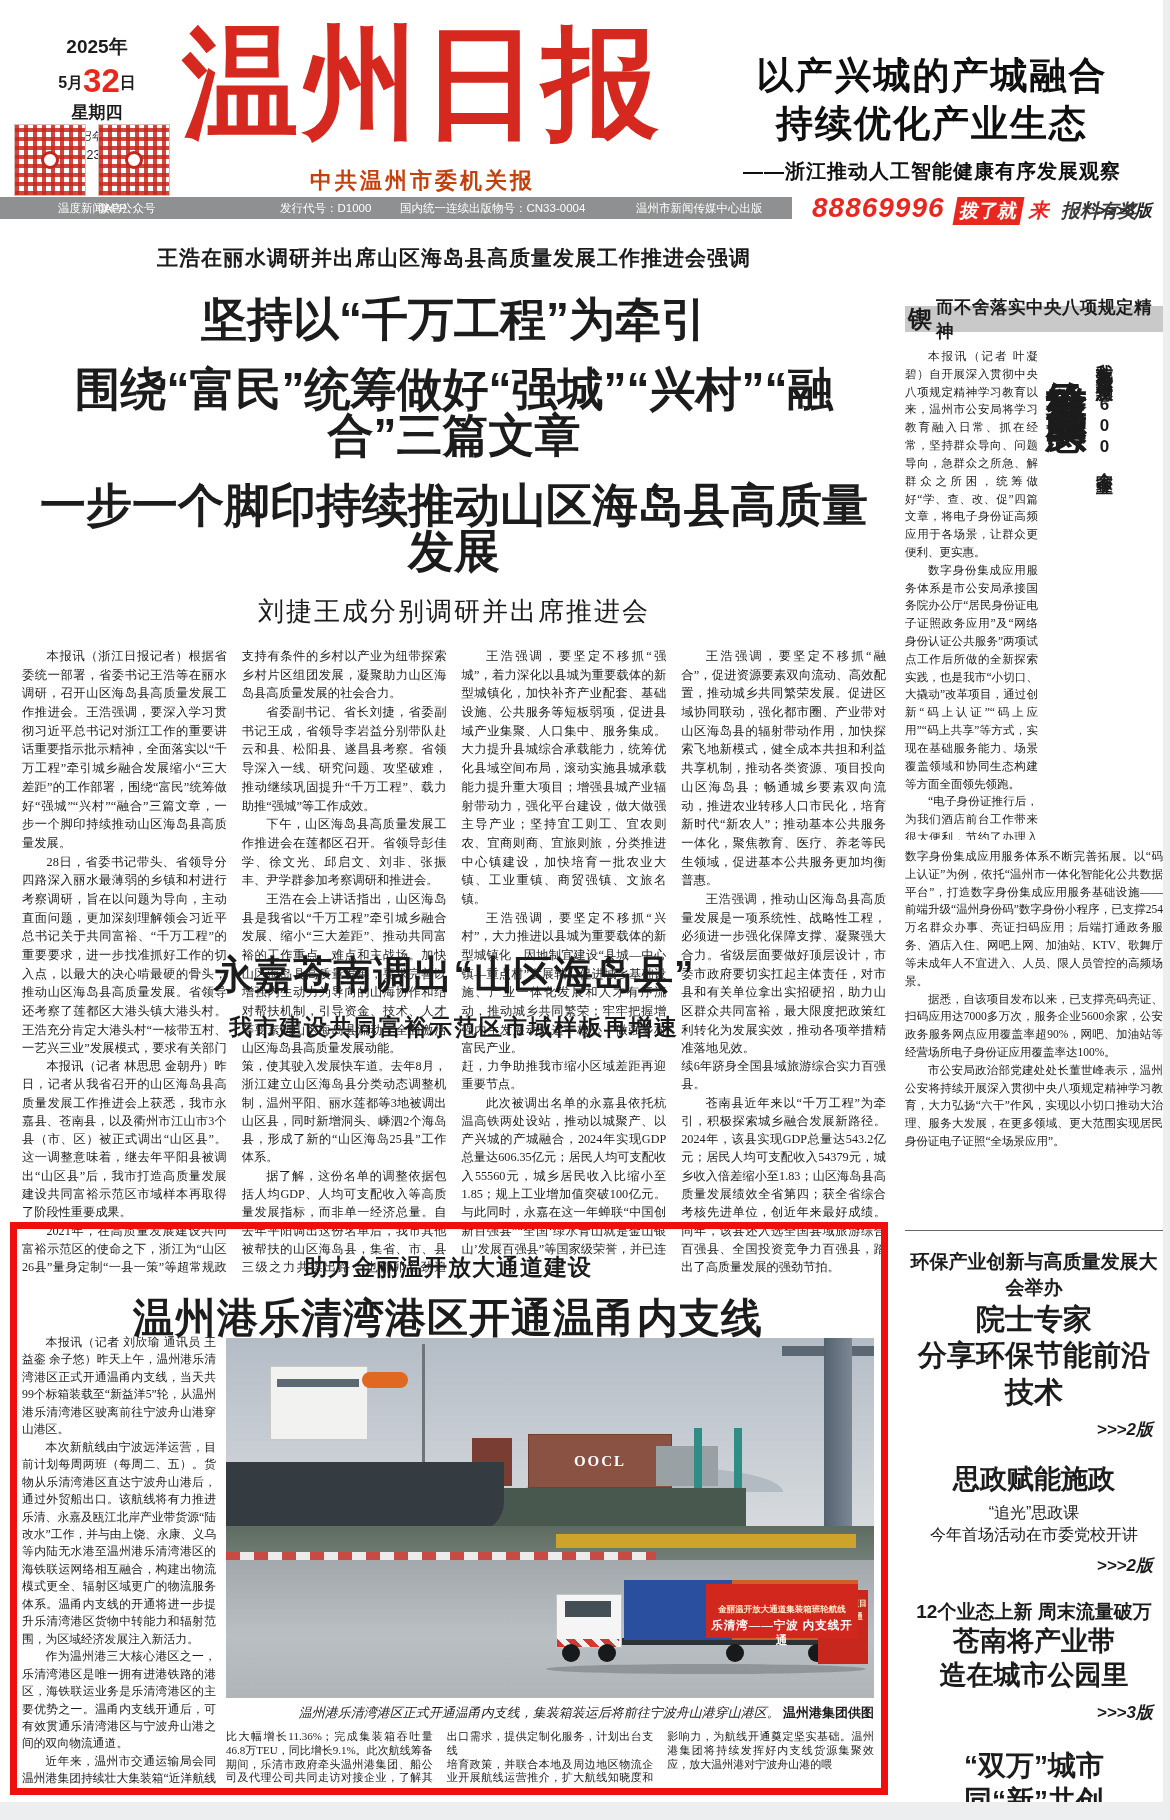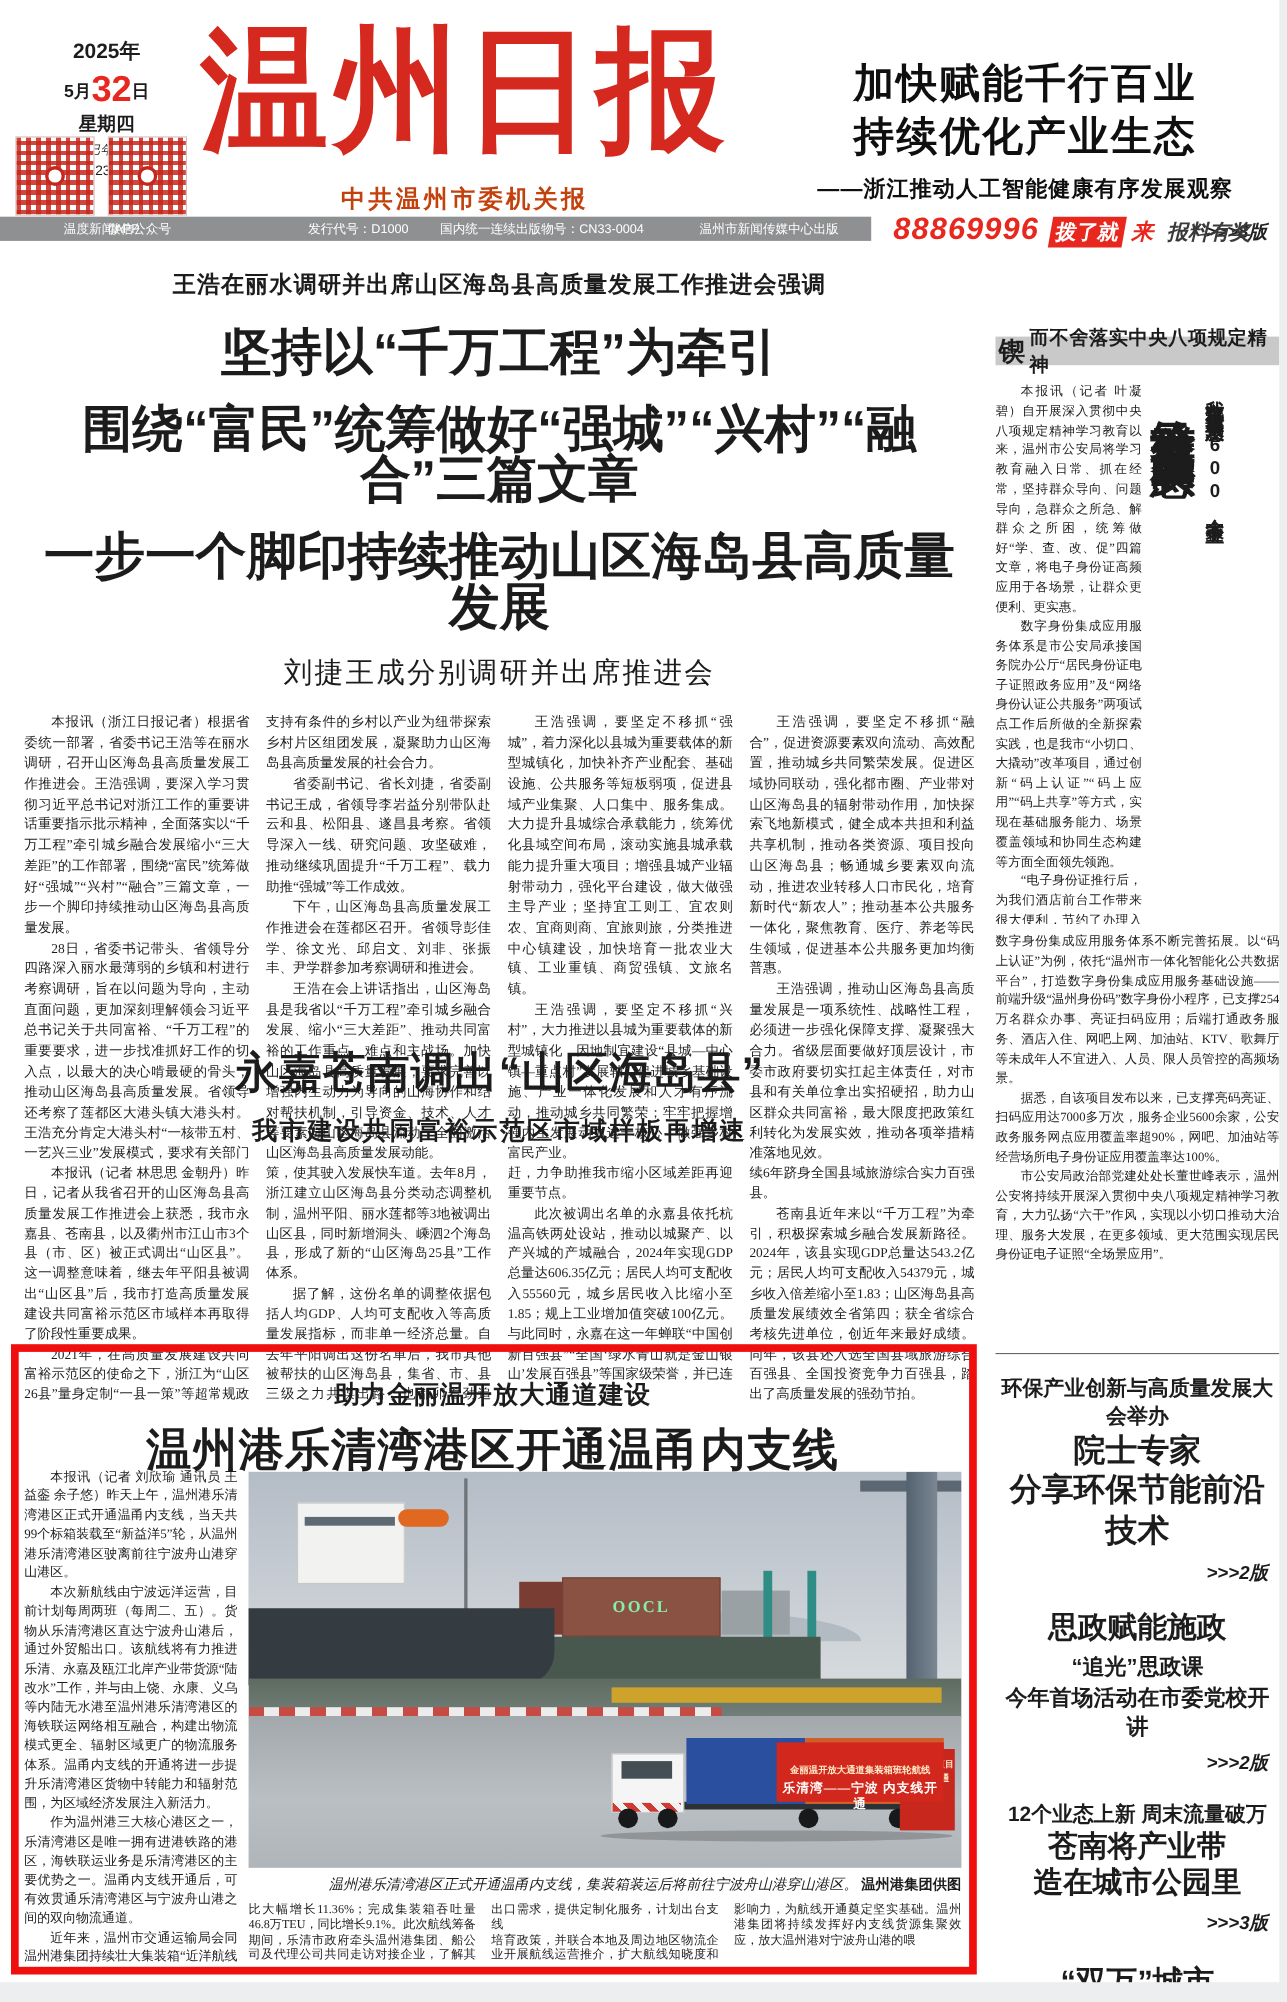--- a/index.html
+++ b/index.html
@@ -57,21 +57,21 @@
   .sb-col{width:133px;font-size:11.5px;line-height:1.55;text-align:justify;}
   .sb-vhead{writing-mode:vertical-rl;text-orientation:upright;font-size:41px;font-weight:900;
             line-height:1.0;letter-spacing:3px;margin-left:8px;}
   .sb-vsub{writing-mode:vertical-rl;text-orientation:upright;font-size:17px;font-weight:700;
            letter-spacing:2px;margin-left:6px;margin-top:2px;}
   .sb-wide{margin-top:8px;height:368px;overflow:hidden;font-size:11.5px;line-height:1.55;text-align:justify;}
   .sb-divider{margin-top:14px;border-top:1px solid #666;}
   .tz{text-align:center;}
   .tz-kicker{font-size:19px;font-weight:700;margin-top:18px;}
   .tz-big{font-size:29px;font-weight:900;line-height:1.25;}
-  .tz-mid{font-size:20px;font-weight:700;line-height:1.3;margin-top:6px;}
+  .tz-mid{font-size:16px;font-weight:400;line-height:1.3;margin-top:6px;}
   .tz-ref{text-align:right;font-size:17px;font-weight:900;font-style:italic;margin-top:8px;padding-right:10px;}
 
   
   .cty{left:22px;top:948px;width:864px;}
   .cty-head{text-align:center;font-size:39px;font-weight:900;letter-spacing:1px;}
   .cty-sub{text-align:center;font-size:23px;font-weight:700;margin-top:10px;letter-spacing:2px;}
   .cty-body{margin-top:14px;height:230px;overflow:hidden;column-count:4;column-gap:15px;
             font-size:12.2px;line-height:1.5;text-align:justify;}
 
   
@@ -85,22 +85,22 @@
            font-size:11.8px;line-height:1.48;text-align:justify;}
   .pt-caption{position:absolute;left:204px;top:452px;width:648px;text-align:right;font-size:13px;font-style:italic;}
   .pt-credit{font-weight:800;font-style:normal;}
   .pt-strip{position:absolute;left:204px;top:478px;width:648px;height:64px;overflow:hidden;
             column-count:3;column-gap:14px;font-size:11px;line-height:1.25;text-align:justify;}
 
   
   .photo{position:absolute;left:204px;top:86px;width:648px;height:360px;overflow:hidden;background:#c3c9cf;}
   .ph-sky{position:absolute;left:0;top:0;width:100%;height:200px;background:linear-gradient(#b4bcc6,#d8dcdf);}
   .ph-hill{position:absolute;left:46%;top:128px;width:40%;height:26px;background:#a7b0b8;border-radius:50% 50% 0 0/100% 100% 0 0;opacity:.7;}
-  .ph-cont-brown{position:absolute;left:285px;top:96px;width:142px;height:52px;background:#8a5242;border:1px solid #6f4034;
-      color:#86efac;font-size:15px;font-weight:900;text-align:center;line-height:52px;letter-spacing:2px;}
+  .ph-cont-brown{position:absolute;left:302px;top:96px;width:142px;height:52px;background:#8a5242;border:1px solid #6f4034;
+      color:#ffffff;font-size:15px;font-weight:900;text-align:center;line-height:52px;letter-spacing:2px;}
   .ph-cont-dark{position:absolute;left:246px;top:100px;width:40px;height:48px;background:#7a3d33;}
   .ph-cont-gray{position:absolute;left:430px;top:108px;width:62px;height:40px;background:#9aa1a4;}
   .ph-green{position:absolute;left:250px;top:150px;width:270px;height:42px;background:#49584e;}
   .ph-crane-t1,.ph-crane-t2{position:absolute;top:90px;width:8px;height:72px;background:#2f8d86;}
   .ph-crane-t1{left:468px;} .ph-crane-t2{left:508px;}
   .ph-bigcrane{position:absolute;left:598px;top:0;width:28px;height:232px;background:linear-gradient(90deg,#54616e,#7b8894);}
   .ph-boom{position:absolute;left:556px;top:8px;width:92px;height:10px;background:#5b6873;}
   .ph-ship{position:absolute;left:-14px;top:6px;width:292px;height:212px;}
   .ph-bridge{position:absolute;left:58px;top:22px;width:96px;height:72px;background:#f2f2f0;border:1px solid #c9c9c4;}
   .ph-bridge::after{content:"";position:absolute;left:6px;top:12px;width:82px;height:8px;background:#5d6a74;}
@@ -148,21 +148,21 @@
     <div class="d-issue">第22384期</div>
   </div>
 
   <div class="abs qr" style="left:14px;"></div>
   <div class="abs qr" style="left:98px;"></div>
 
   <div class="abs masthead">温州日报</div>
   <div class="abs organ sans">中共温州市委机关报</div>
 
   <div class="abs promo sans">
-    <div class="promo-l">加快赋能千行百业</div>
+    <div class="promo-l">以产兴城的产城融合</div>
     <div class="promo-l">持续优化产业生态</div>
     <div class="promo-3">——浙江推动人工智能健康有序发展观察</div>
     <div class="promo-ref">&gt;&gt;&gt;8版</div>
   </div>
 
   <div class="abs graybar sans">
     <span style="left:14px;margin-left:44px;">温度新闻APP</span>
     <span style="left:98px;">微信公众号</span>
     <span style="left:280px;">发行代号：D1000</span>
     <span style="left:400px;">国内统一连续出版物号：CN33-0004</span>

